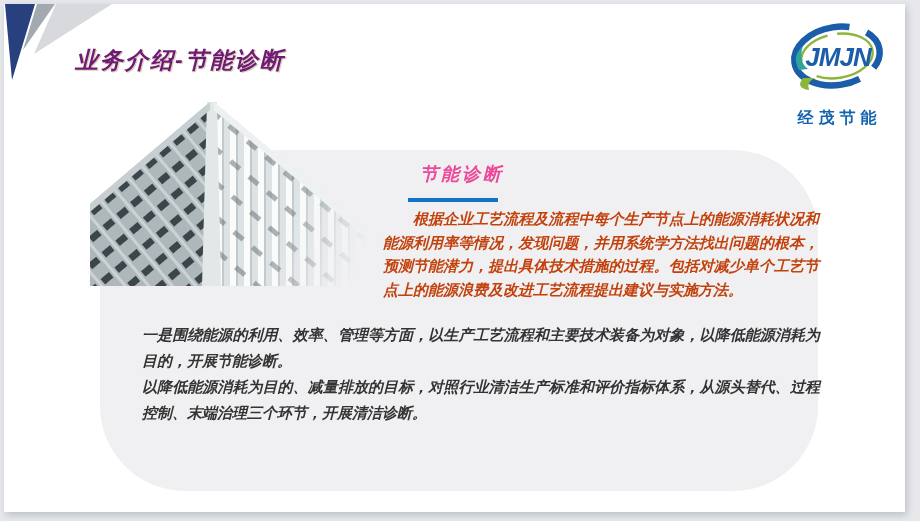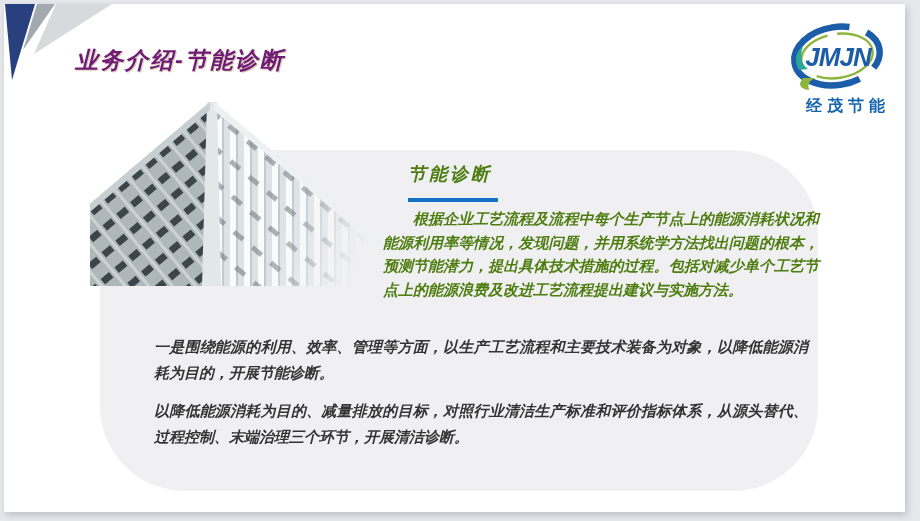--- a/index.html
+++ b/index.html
@@ -21,54 +21,54 @@
     font-size:23px;font-weight:900;font-style:italic;
     letter-spacing:2px;color:#701a75;
     text-shadow:1.3px 1.3px 0 rgba(150,130,60,.35);
     white-space:nowrap;
     margin-top:17px;
   }
   
   .logo-wrap{position:absolute;left:780px;top:16px;width:106px;height:96px;text-align:center;}
   .logo-svg{position:absolute;left:5px;top:2px;}
   .logo-name{
-    position:absolute;left:0;top:76px;width:106px;
+    position:absolute;left:0;top:88px;width:106px;
     font-size:16px;font-weight:700;color:#1565ae;
-    letter-spacing:5px;text-indent:5px;white-space:nowrap;text-align:right;
+    letter-spacing:5px;text-indent:5px;white-space:nowrap;
   }
   
   .card{
     position:absolute;left:96px;top:146px;width:718px;height:341px;
     background:#f0f0f2;border-radius:85px;
   }
   
   .building{position:absolute;left:86px;top:96px;width:302px;height:186px;}
   
   .card-heading{
-    position:absolute;left:404px;top:158px;
+    position:absolute;left:416px;top:158px;
     font-size:18px;font-weight:900;font-style:italic;
-    letter-spacing:3px;color:#4d7c0f;white-space:nowrap;
+    letter-spacing:3px;color:#ec4899;white-space:nowrap;
   }
   .heading-underline{
     position:absolute;left:404px;top:194px;width:90px;height:4px;
     background:#1272c6;
   }
   
   .card-intro{
     position:absolute;left:379px;top:203px;width:436px;
     font-size:15px;line-height:23.5px;font-weight:800;font-style:italic;
-    color:#4d7c0f;text-indent:2em;text-align:justify;
+    color:#c2410c;text-indent:2em;text-align:justify;
   }
   
   .card-points{
     position:absolute;left:138px;top:318px;width:678px;
     font-size:15px;line-height:26px;font-weight:800;font-style:italic;
     color:#333333;text-align:justify;
   }
-  .card-points p{margin:12px;padding:0;}
+  .card-points p{margin:0;padding:0;}
 </style>
 </head>
 <body>
 
 <div class="slide">
 
   <svg class="corner-decor" viewBox="0 0 115 80" width="115" height="80" aria-hidden="true">
     <polygon points="52,0 108,0 30,50" fill="#d7d9dc"></polygon>
     <polygon points="33,0 51,0 19,46" fill="#a3a9b0"></polygon>
     <polygon points="1,0 31,0 8,76" fill="#28407d"></polygon>

